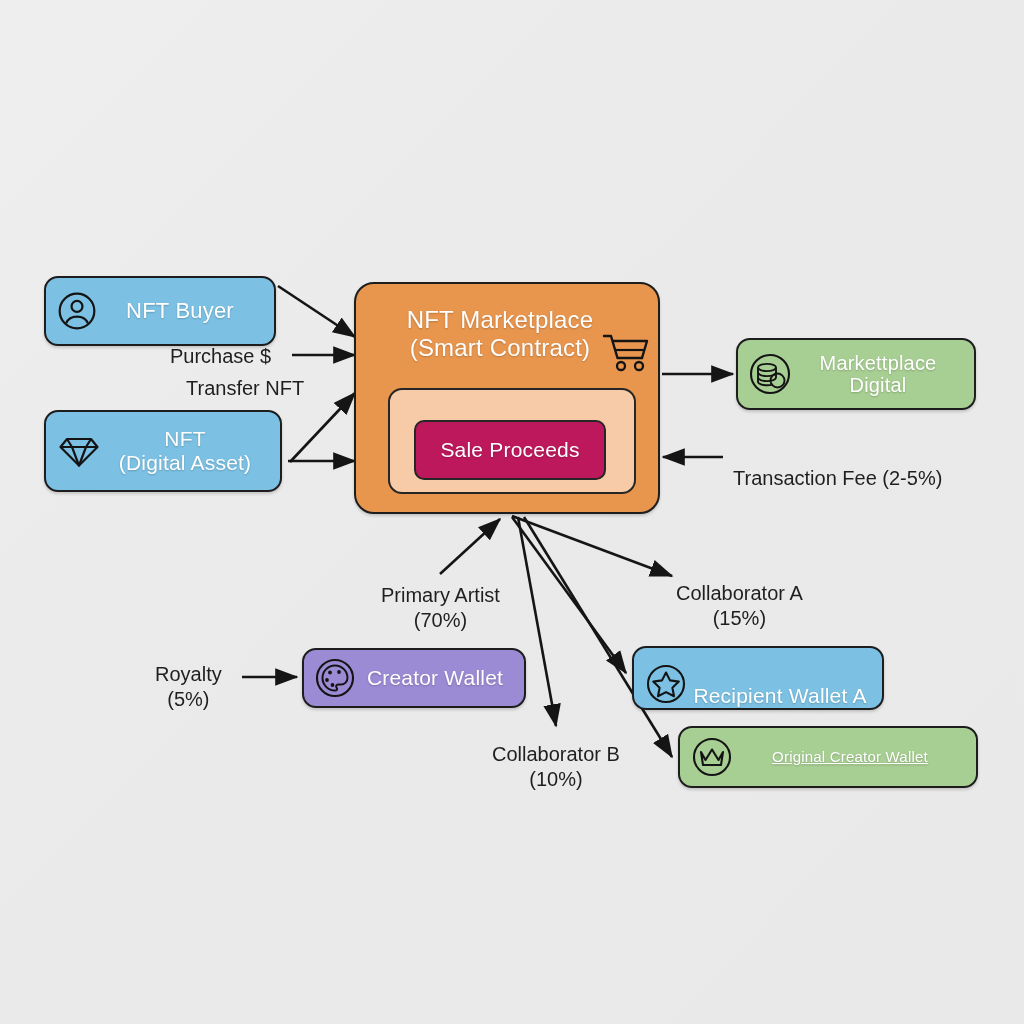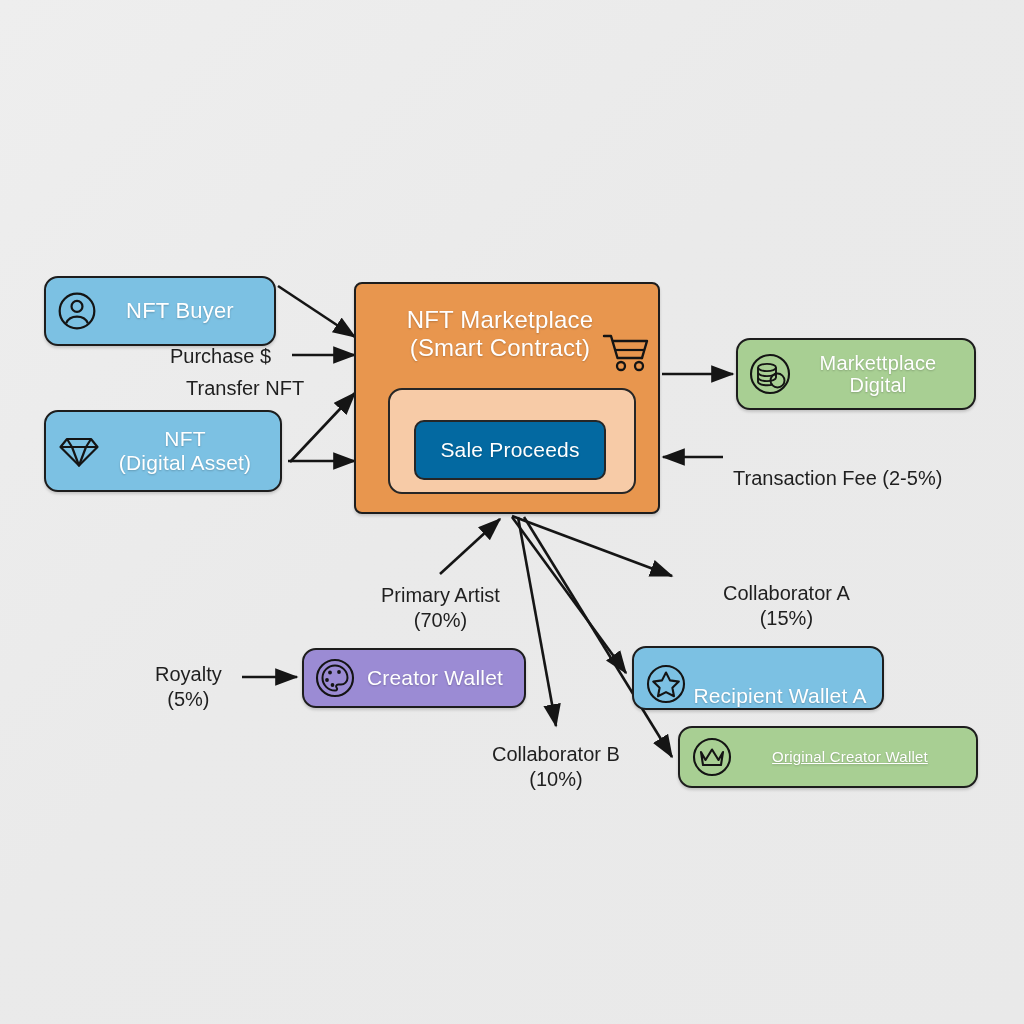--- a/index.html
+++ b/index.html
@@ -56,21 +56,21 @@
   
   #nft-asset {
     left: 44px; top: 410px; width: 238px; height: 82px;
     background: #7cc1e3; font-size: 21px;
     padding: 0 6px 0 10px;
   }
   
   #marketplace {
     left: 354px; top: 282px; width: 306px; height: 232px;
     background: #e8964e;
-    border-radius: 8px;
+    border-radius: 20px;
     display: block;
     padding: 0;
   }
   #marketplace .mp-title {
     position: absolute; left: 0; right: 0; top: 22px;
     text-align: center; font-size: 24px; line-height: 1.16;
     color: #fff; text-shadow: 0 1px 2px rgba(0,0,0,.22);
     padding: 0 26px 0 12px;
   }
   #cart-icon {
@@ -79,21 +79,21 @@
   #proceeds-outer {
     position: absolute;
     left: 32px; right: 22px; top: 104px; bottom: 18px;
     background: #f7cba7;
     border: 2.2px solid #262626;
     border-radius: 14px;
   }
   #proceeds-inner {
     position: absolute;
     left: 24px; right: 28px; top: 30px; height: 56px;
-    background: #0369a1;
+    background: #be185d;
     border: 2.2px solid #262626;
     border-radius: 10px;
     display: flex; align-items: center; justify-content: center;
     color: #fff; font-size: 21px;
     text-shadow: 0 1px 2px rgba(0,0,0,.22);
   }
 
   
   #treasury {
     left: 736px; top: 338px; width: 240px; height: 72px;
@@ -129,21 +129,21 @@
     font-size: 20px;
     line-height: 1.25;
     text-align: center;
     white-space: nowrap;
   }
   .elabel .l2 { display: block; }
   #lbl-purchase   { left: 170px; top: 344px; }
   #lbl-transfer   { left: 186px; top: 376px; }
   #lbl-fee        { left: 733px; top: 443px; margin-top: 23px; }
   #lbl-primary    { left: 381px; top: 583px; }
-  #lbl-collab-a   { left: 676px; top: 581px; margin-left: 47px; }
+  #lbl-collab-a   { left: 676px; top: 581px; }
   #lbl-collab-b   { left: 492px; top: 742px; }
   #lbl-royalty    { left: 155px; top: 662px; }
 </style>
 </head>
 <body>
 
 <div id="stage">
 
   <svg class="edges" viewBox="0 0 1024 1024">
     <defs>

